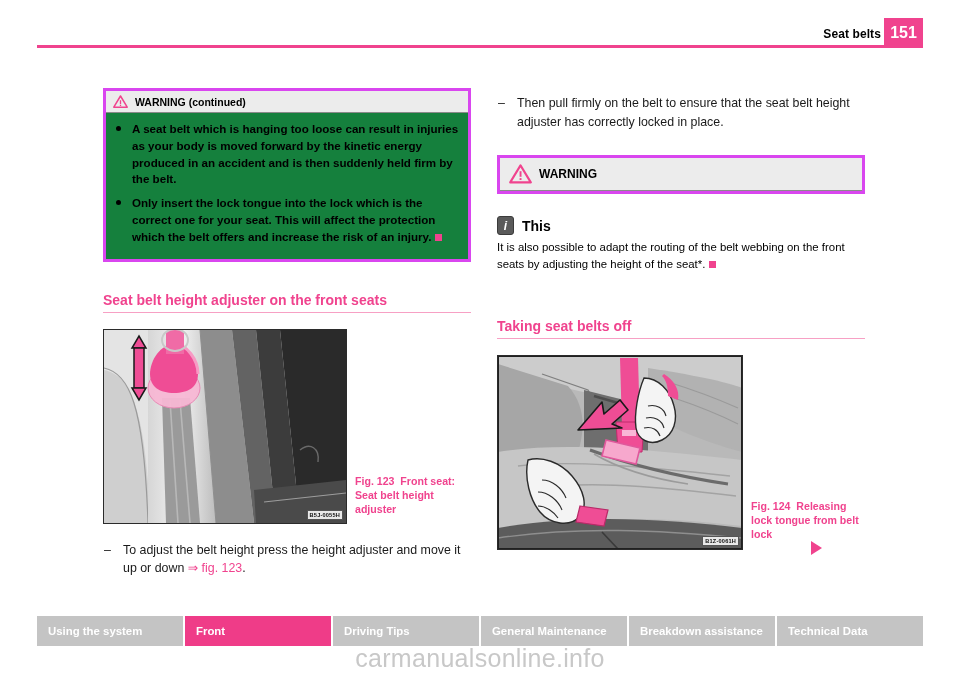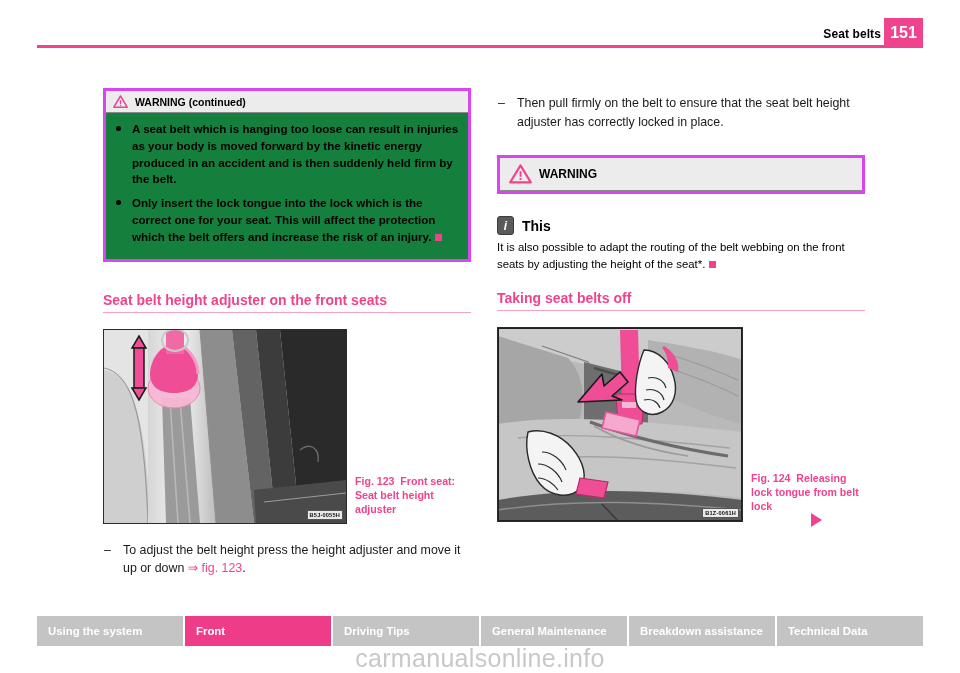--- a/index.html
+++ b/index.html
@@ -368,21 +368,21 @@
   </div>
 
   <div style="margin-top:22px;">
     <div class="note-head">
       <span class="note-icon">i</span>
       <span class="note-label">This</span>
     </div>
     <div class="note-body"><span>It is also possible to adapt the routing of the belt webbing on the front seats by adjusting the height of the seat*.</span><span class="endmark"></span></div>
   </div>
 
-  <div class="section-heading" style="margin-top:18px;">Taking seat belts off</div>
+  <div class="section-heading" style="margin-top:46px;">Taking seat belts off</div>
 
   <div class="figure-block" style="margin-top:16px;">
     <div class="figure-frame" style="width:244px;height:193px;">
       <svg class="art" viewBox="0 0 244 193" preserveAspectRatio="none">
         <rect x="0" y="0" width="244" height="193" fill="#b9b9b9"></rect>
 
         <path d="M0 0 L244 0 L244 62 C190 50 120 46 60 30 L0 18 Z" fill="#cccccc"></path>
         <path d="M150 12 C190 18 230 26 244 32 L244 96 C200 84 170 70 150 58 Z" fill="#b2b2b2"></path>
         <path d="M170 26 C196 34 222 44 240 52" fill="none" stroke="#9a9a9a" stroke-width="1.2"></path>
         <path d="M176 42 C200 50 224 60 240 68" fill="none" stroke="#9a9a9a" stroke-width="1.2"></path>

